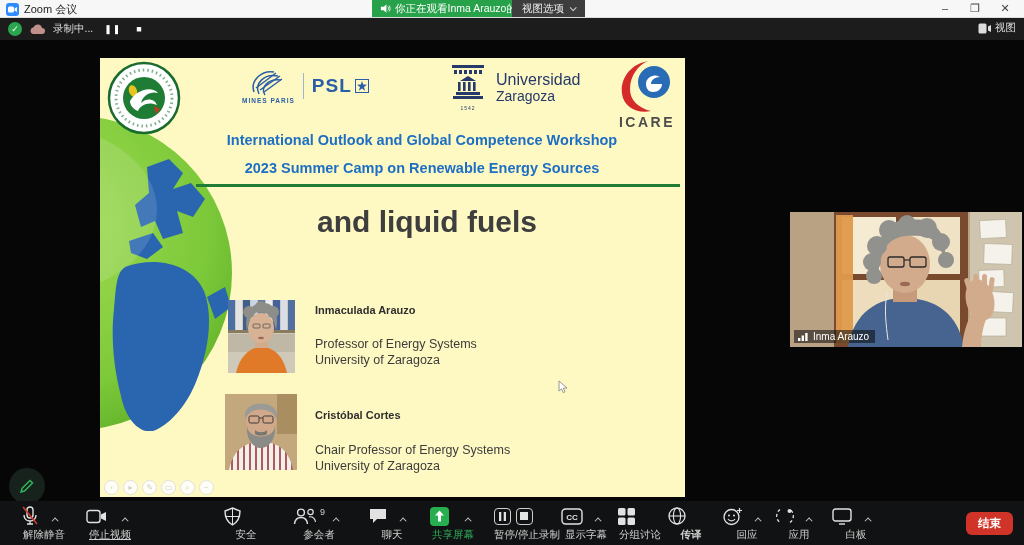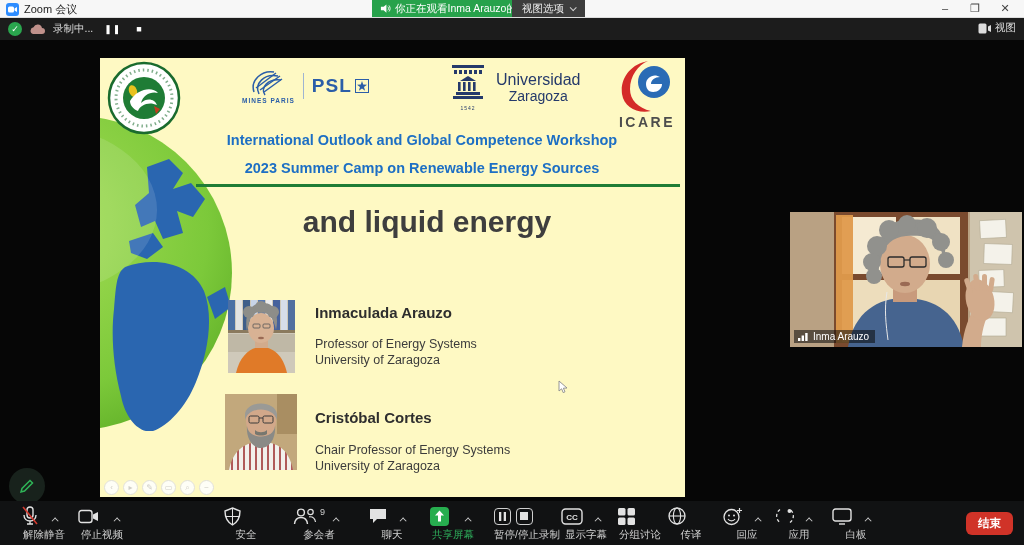--- a/index.html
+++ b/index.html
@@ -38,34 +38,34 @@
   .logo-mines { position:absolute; left:142px; top:10px; display:flex; align-items:center; gap:8px; }
   .mines-col { display:flex; flex-direction:column; align-items:center; }
   .mines-label { font-size:6.5px; letter-spacing:1px; color:#2b5ea8; font-weight:bold; margin-top:1px; }
   .logo-div { width:1px; height:26px; background:#9fb4d2; }
   .psl-wrap { display:flex; align-items:center; gap:3px; }
   .psl-text { font-size:19px; color:#2b5ea8; font-weight:bold; letter-spacing:1px; }
   .psl-star { width:14px; height:14px; border:1px solid #2b5ea8; display:flex; align-items:center; justify-content:center; }
   .logo-uz { position:absolute; left:348px; top:6px; display:flex; align-items:flex-start; gap:8px; }
   .uz-col { display:flex; flex-direction:column; line-height:1.05; padding-top:8px; }
   .uz-name { font-size:16px; font-weight:normal; color:#253a6b; }
-  .uz-city { font-size:14px; color:#253a6b;text-align:center; }
+  .uz-city { font-size:14px; color:#253a6b; }
   .uz-build { display:flex; flex-direction:column; align-items:center; }
   .uz-year { font-size:5px; color:#253a6b; letter-spacing:1px; margin-top:1px; }
   .logo-icare { position:absolute; left:506px; top:2px; width:82px; text-align:center; }
   .icare-label { font-size:14px; font-weight:bold; color:#4d4d4d; letter-spacing:2.5px; margin-top:-2px; }
 
   .hdr { position:absolute; left:62px; top:74px; width:520px; text-align:center; font-weight:bold; font-size:14.5px; color:#1d6fc4; }
   .hdr2 { top:102px; }
   .hdr-rule { position:absolute; left:96px; top:126px; width:484px; height:3px; background:#1f7d36; }
   .slide-title { position:absolute; left:92px; top:142px; width:470px; text-align:center; font-weight:bold; font-size:30px; line-height:43px; color:#3e3e3e; }
 
   .p-photo1 { position:absolute; left:128px; top:242px; }
   .p-photo2 { position:absolute; left:125px; top:336px; }
-  .p-name { position:absolute; left:215px; font-weight:bold; font-size:15px; color:#2e2e2e; }
+  .p-name { position:absolute; left:215px; font-weight:bold; font-size:11px; color:#2e2e2e; }
   .p-role { position:absolute; left:215px; font-size:12.5px; line-height:16px; color:#3c3c3c; }
   .name1 { top:246px; } .role1 { top:278px; }
   .name2 { top:351px; } .role2 { top:384px; }
 
   .pdf-controls { position:absolute; left:4px; top:422px; display:flex; gap:4px; opacity:.85; }
   .pdf-btn { width:15px; height:15px; border:1px solid #dcdcdc; border-radius:50%; color:#c9c9c9; font-size:8px; line-height:13px; text-align:center; background:#fff; }
   .cursor { position:absolute; left:458px; top:322px; }
 
   
   .annotate { position:absolute; left:9px; top:428px; width:36px; height:36px; border-radius:50%; background:#18221c; display:flex; align-items:center; justify-content:center; }
@@ -226,21 +226,21 @@
           <path d="M28,24 C28,17 36,13 42,17 C37,17 33,20 33,24 L44,24 C44,30 37,34 31,31 C29,29 28,27 28,24 Z" fill="#fff"></path>
         </svg>
         <div class="icare-label">ICARE</div>
       </div>
 
       <div class="hdr">International Outlook and Global Competence Workshop</div>
       <div class="hdr hdr2">2023 Summer Camp on Renewable Energy Sources</div>
       <div class="hdr-rule"></div>
 
       <div class="slide-title">
-        <div>and liquid energy</div>
+        <div>and liquid fuels</div>
       </div>
 
       <svg class="p-photo1" width="67" height="73" viewBox="0 0 67 73">
         <rect width="67" height="73" fill="#cfc9ba"></rect>
         <g>
           <rect x="0" y="0" width="7" height="30" fill="#4a6fa5"></rect>
             <rect x="8" y="0" width="6" height="30" fill="#e3e3e3"></rect>
             <rect x="15" y="0" width="7" height="30" fill="#3f5e8a"></rect>
             <rect x="23" y="0" width="6" height="30" fill="#c8d4e8"></rect>
             <rect x="30" y="0" width="7" height="30" fill="#5a7ab0"></rect>
@@ -376,21 +376,21 @@
         <svg width="18" height="20" viewBox="0 0 18 20">
           <rect x="6" y="1" width="6" height="11" rx="3" fill="none" stroke="#e2e2e2" stroke-width="1.4"></rect>
           <path d="M3,9 C3,13 6,15 9,15 C12,15 15,13 15,9 M9,15 L9,18 M6,18 L12,18" fill="none" stroke="#e2e2e2" stroke-width="1.4"></path>
           <line x1="2" y1="1" x2="16" y2="18" stroke="#d23b30" stroke-width="1.6"></line>
         </svg>
       </div>
       <div class="tlabel">解除静音</div>
       <span class="chev up tcaret" style="left:52px;"></span>
     </div>
 
-    <div class="titem" style="left:56px;width:64px;">
+    <div class="titem" style="left:64px;width:64px;text-decoration:underline;">
       <div class="ticon">
         <svg width="21" height="15" viewBox="0 0 21 15">
           <rect x="1" y="1.5" width="13" height="12" rx="2.5" fill="none" stroke="#e2e2e2" stroke-width="1.4"></rect>
           <path d="M15,5.5 L20,3 L20,12 L15,9.5 Z" fill="#e2e2e2"></path>
         </svg>
       </div>
       <div class="tlabel">停止视频</div>
       <span class="chev up tcaret" style="left:60px;"></span>
     </div>
 
@@ -475,21 +475,21 @@
         <svg width="17" height="17" viewBox="0 0 17 17">
           <rect x="0" y="0" width="7.5" height="7.5" rx="1.5" fill="#e2e2e2"></rect>
           <rect x="9.5" y="0" width="7.5" height="7.5" rx="1.5" fill="#e2e2e2"></rect>
           <rect x="0" y="9.5" width="7.5" height="7.5" rx="1.5" fill="#e2e2e2"></rect>
           <rect x="9.5" y="9.5" width="7.5" height="7.5" rx="1.5" fill="#e2e2e2"></rect>
         </svg>
       </div>
       <div class="tlabel">分组讨论</div>
     </div>
 
-    <div class="titem" style="left:654px;width:46px;">
+    <div class="titem" style="left:654px;width:46px;font-weight:bold;">
       <div class="ticon">
         <svg width="18" height="18" viewBox="0 0 18 18">
           <circle cx="9" cy="9" r="8" fill="none" stroke="#e2e2e2" stroke-width="1.3"></circle>
           <ellipse cx="9" cy="9" rx="3.6" ry="8" fill="none" stroke="#e2e2e2" stroke-width="1.1"></ellipse>
           <line x1="1" y1="9" x2="17" y2="9" stroke="#e2e2e2" stroke-width="1.1"></line>
         </svg>
       </div>
       <div class="tlabel">传译</div>
     </div>
 

